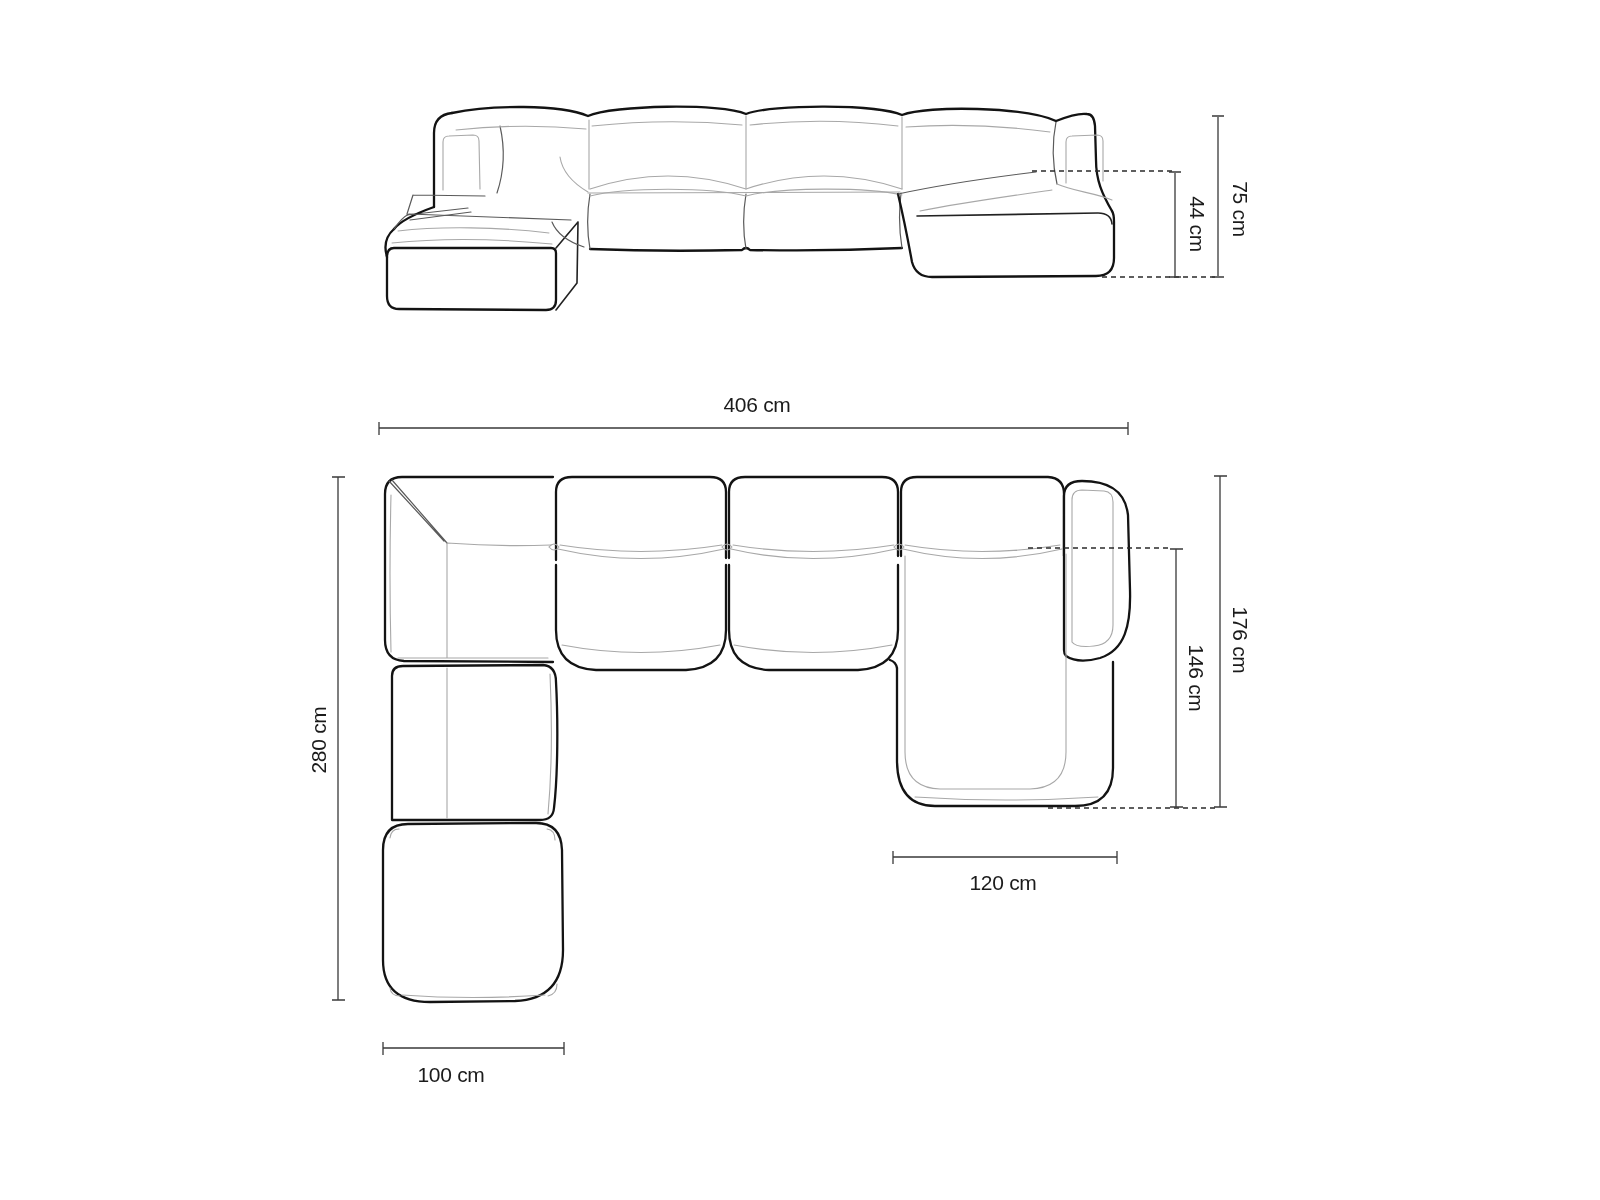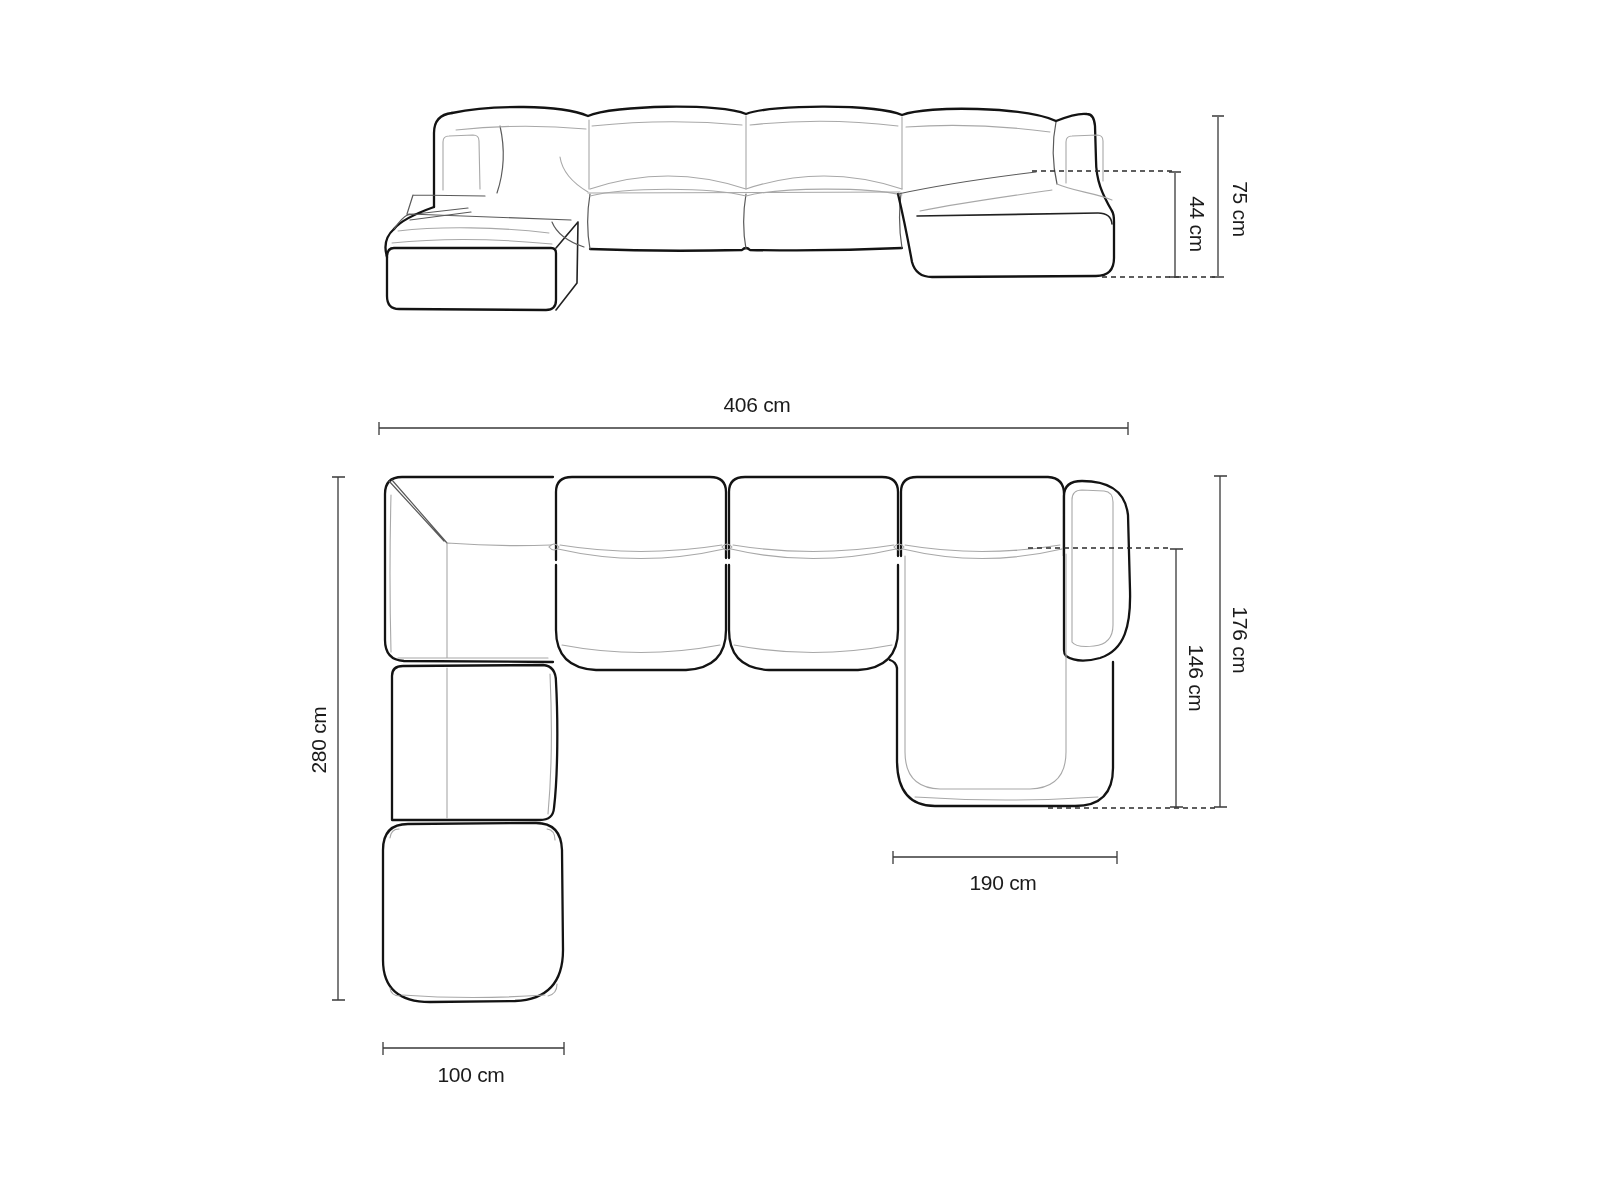--- a/index.html
+++ b/index.html
@@ -130,17 +130,17 @@
   <div class="dim-label rot90" style="left:1240px; top:209px;">75 cm</div>
 
   <div class="dim-label" style="left:757px; top:404px;text-align:right;">406 cm</div>
 
   <div class="dim-label rotm90" style="left:318px; top:740px;">280 cm</div>
 
   <div class="dim-label rot90" style="left:1240px; top:640px;">176 cm</div>
 
   <div class="dim-label rot90" style="left:1196px; top:678px;">146 cm</div>
 
-  <div class="dim-label" style="left:1003px; top:882px;">190 cm</div>
+  <div class="dim-label" style="left:1003px; top:882px;">120 cm</div>
 
-  <div class="dim-label" style="left:471px; top:1074px;">100 cm</div>
+  <div class="dim-label" style="left:451px; top:1074px;">100 cm</div>
 
 </div>
 
 </body></html>

